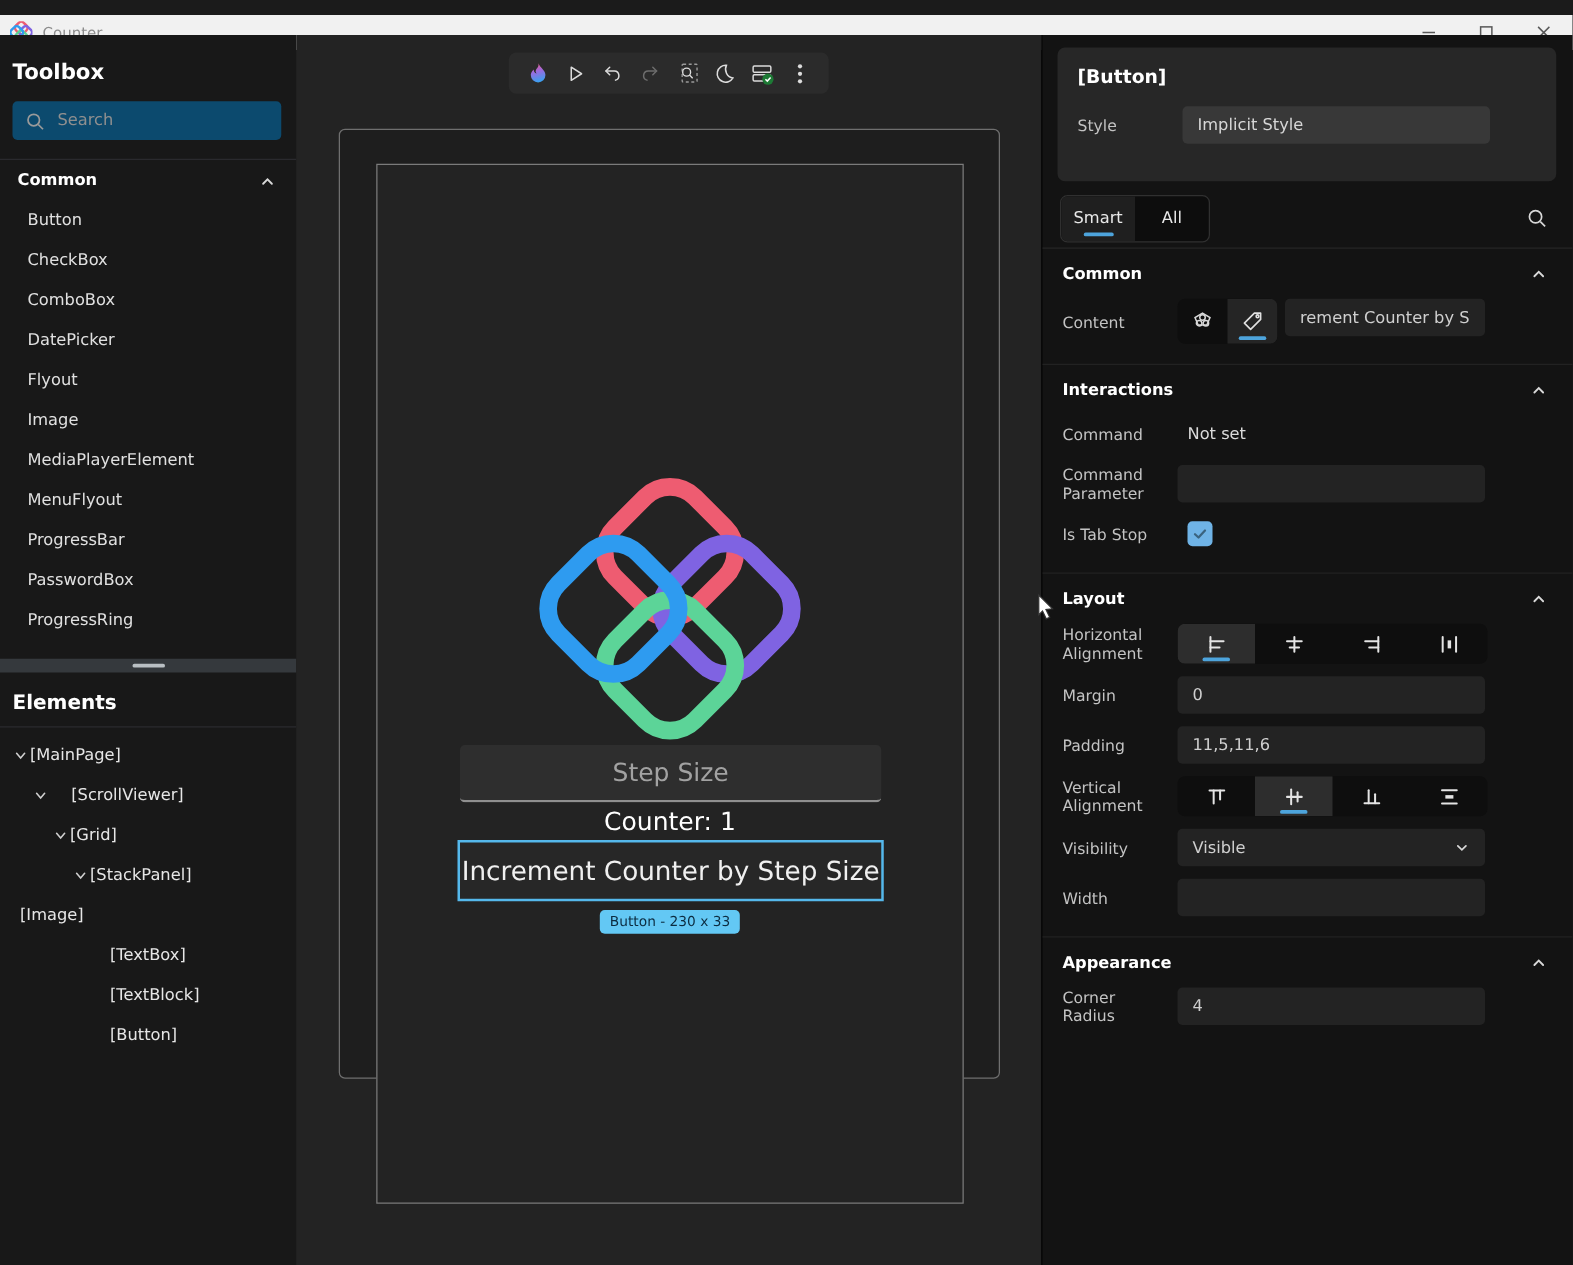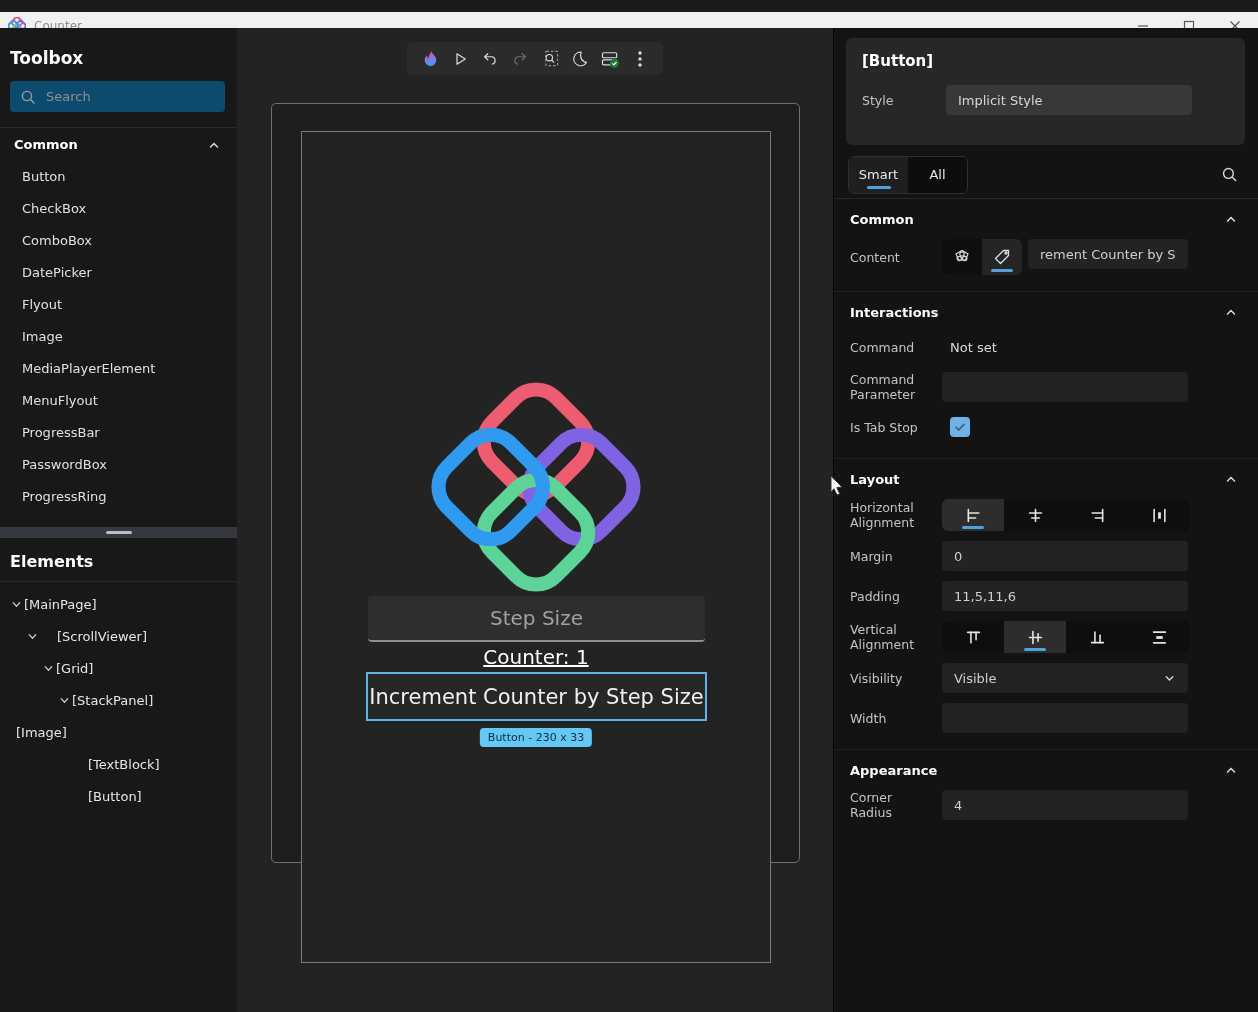--- a/index.html
+++ b/index.html
@@ -53,21 +53,21 @@
   .device { position:absolute; left:34px; top:75px; width:529px; height:760px;
             border:1px solid #6f6f6f; border-radius:5px; background:#1e1e1e; }
   .screen { position:absolute; left:29px; top:27px; width:470px; height:832px;
             border:1px solid #7b7b7b; background:#232323; }
   .logo-wrap { position:absolute; left:50%; top:242px; transform:translateX(-50%); width:226px; height:226px; }
   .tb-stepsize { position:absolute; left:66px; top:464px; width:337px; height:46px;
                  background:#2e2e2e; border-radius:4px; border-bottom:2px solid #8f8f8f;
                  display:flex; align-items:center; justify-content:center;
                  font-size:20px; color:#a2a2a2; }
   .counter-text { position:absolute; left:0; top:513px; width:100%; text-align:center;
-                  font-size:20px; color:#ffffff;text-decoration:underline; }
+                  font-size:20px; color:#ffffff; }
   .inc-button { position:absolute; left:66px; top:542px; width:337px; height:45px;
                 background:#272727; outline:2px solid #55b8eb;
                 display:flex; align-items:center; justify-content:center;
                 font-size:21px; color:#f0f0f0; cursor:default; }
   .size-badge { position:absolute; left:50%; top:596px; transform:translateX(-50%);
                 background:#63c8f4; color:#0c2c40; font-size:11px; padding:3px 8px;
                 border-radius:4px; white-space:nowrap; }
 
   
   .inspector { position:absolute; left:833px; top:0; width:425px; height:100%;
@@ -236,20 +236,28 @@
 
         <div class="node" style="">
           <span class="chev">
             <svg width="11" height="11" viewBox="0 0 12 12" fill="none" stroke="#cfcfcf" stroke-width="1.4" stroke-linecap="round" style="visibility: hidden;">
               <polyline points="2.5,4 6,8 9.5,4"></polyline>
             </svg>
           </span>
           <span>[Image]</span>
         </div>
 
+        <div class="node" style="padding-left: 72px;">
+          <span class="chev">
+            <svg width="11" height="11" viewBox="0 0 12 12" fill="none" stroke="#cfcfcf" stroke-width="1.4" stroke-linecap="round" style="visibility: hidden;">
+              <polyline points="2.5,4 6,8 9.5,4"></polyline>
+            </svg>
+          </span>
+          <span>[TextBox]</span>
+        </div>
 
         <div class="node" style="padding-left: 72px;">
           <span class="chev">
             <svg width="11" height="11" viewBox="0 0 12 12" fill="none" stroke="#cfcfcf" stroke-width="1.4" stroke-linecap="round" style="visibility: hidden;">
               <polyline points="2.5,4 6,8 9.5,4"></polyline>
             </svg>
           </span>
           <span>[TextBlock]</span>
         </div>
 

